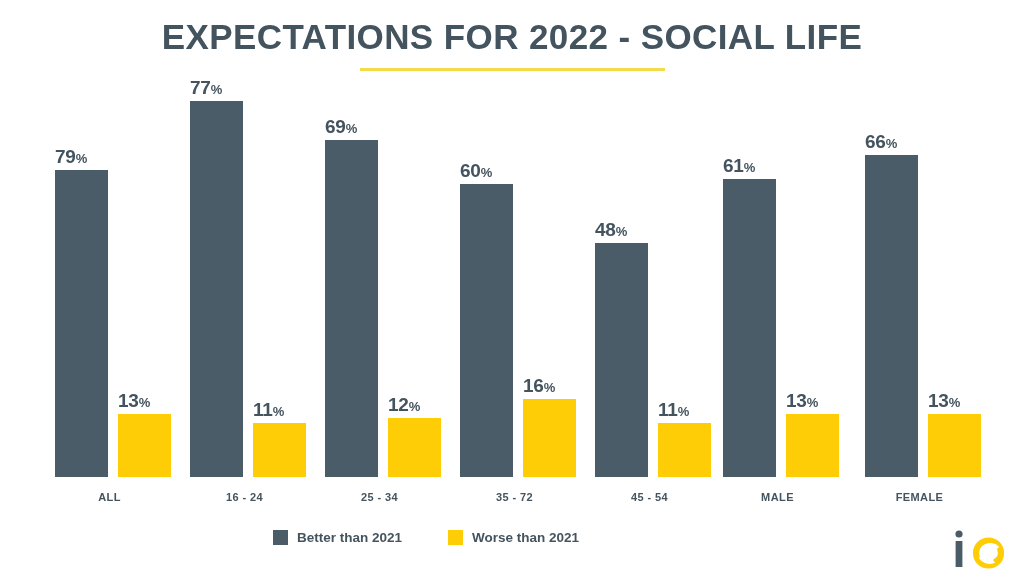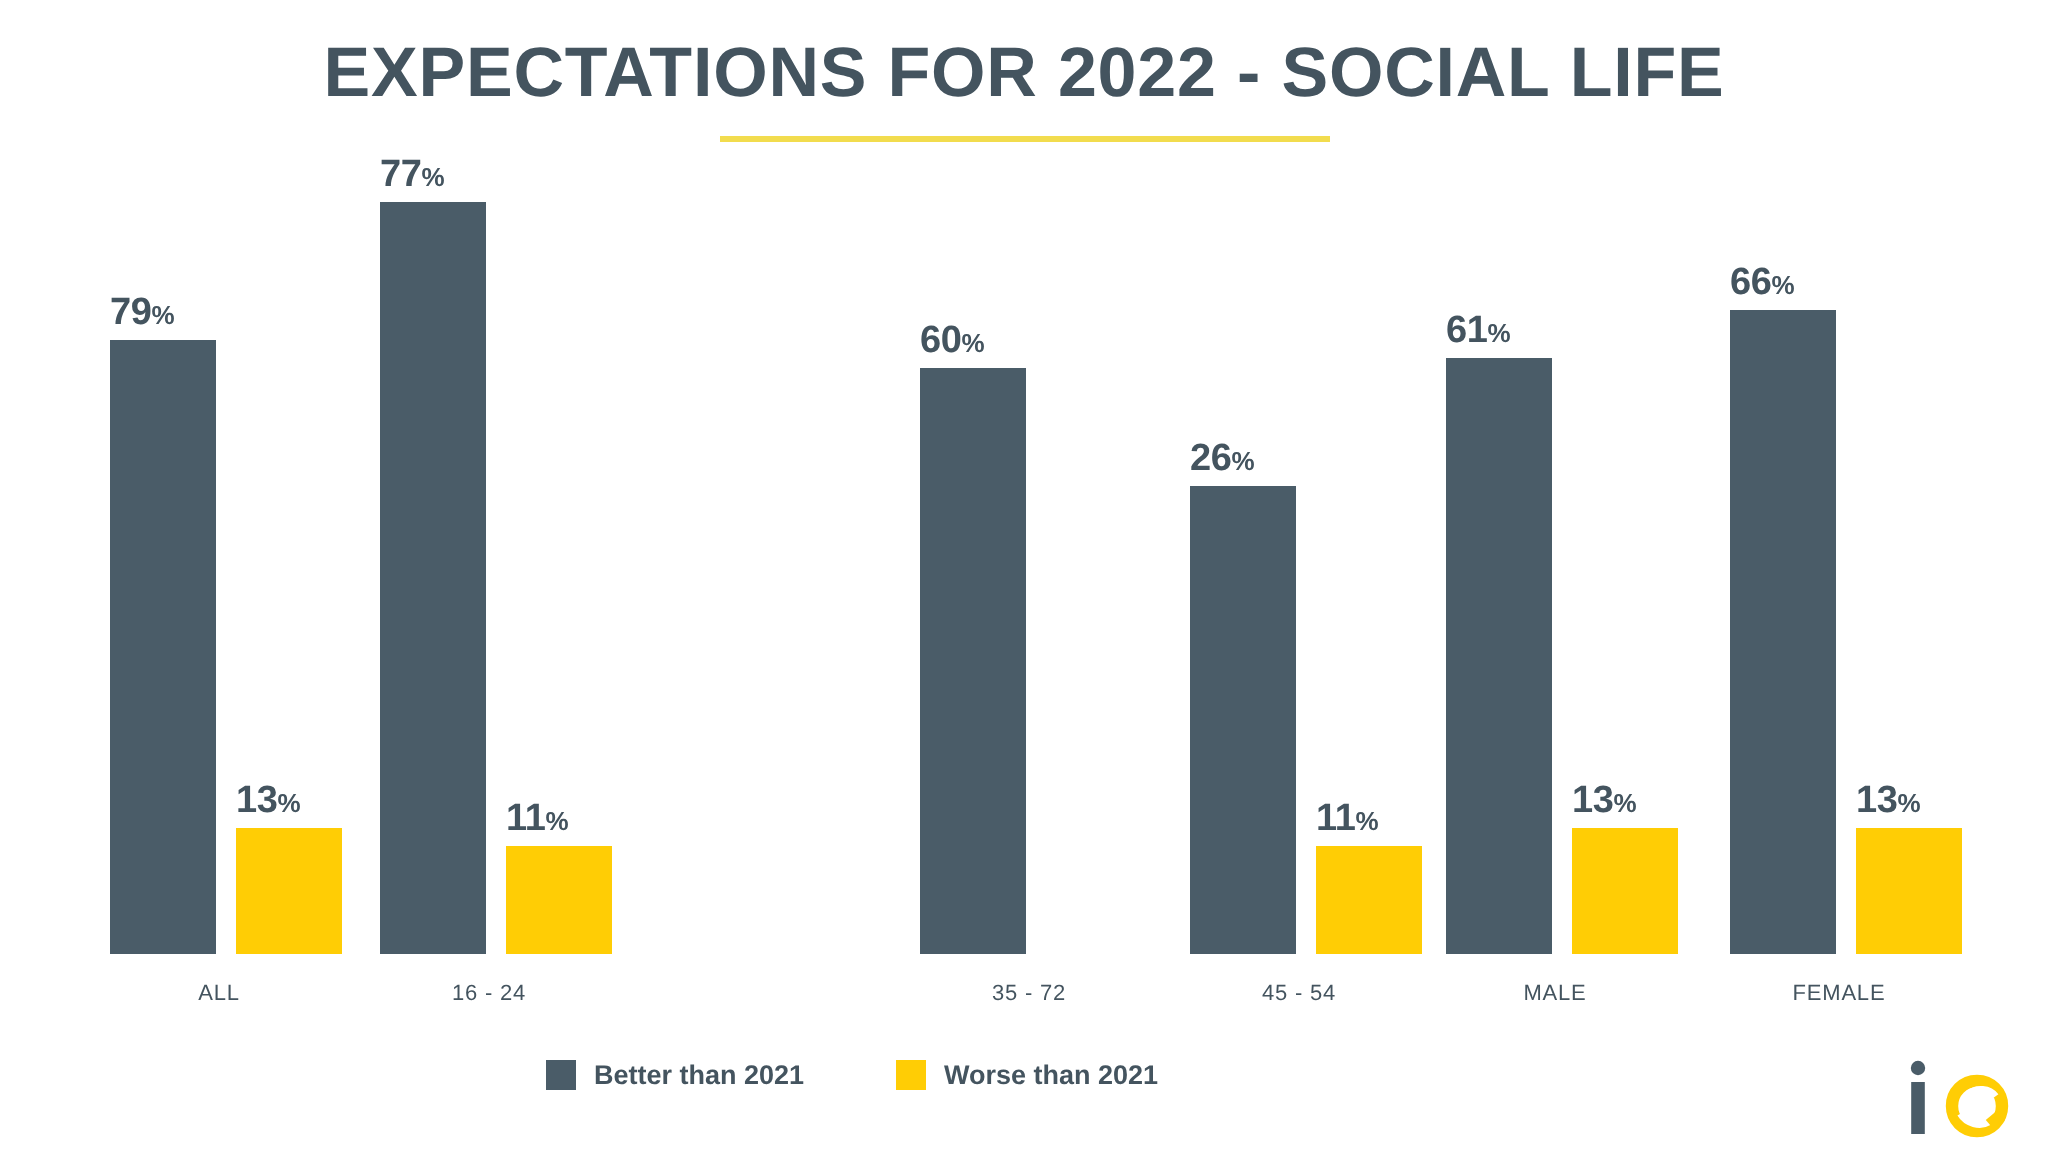--- a/index.html
+++ b/index.html
@@ -93,21 +93,21 @@
     font-weight: bold;
   }
 
   .cat-label {
     position: absolute;
     bottom: 2px;
     left: 0;
     width: 135px;
     text-align: center;
     font-size: 11px;
-    font-weight: normal;
+    font-weight: bold;
     color: #44545f;
     letter-spacing: 0.4px;
   }
 
   
   #legend {
     position: absolute;
     left: 0;
     top: 530px;
     width: 852px;
@@ -171,33 +171,50 @@
           <div class="bar-label"><span class="val">77</span><span class="pct">%</span></div>
           <div class="bar dark" style="height: 376px; background: rgb(74, 92, 104);"></div>
         </div>
         <div class="bar-wrap secondary">
           <div class="bar-label"><span class="val">11</span><span class="pct">%</span></div>
           <div class="bar yellow" style="height: 54px; background: rgb(255, 205, 5);"></div>
         </div>
       </div>
       <div class="cat-label">16 - 24</div>
     </div>
+    <div class="group" style="left: 312px;">
+      <div class="bars">
+        <div class="bar-wrap primary">
+          <div class="bar-label"><span class="val">69</span><span class="pct">%</span></div>
+          <div class="bar dark" style="height: 337px; background: rgb(74, 92, 104);"></div>
+        </div>
+        <div class="bar-wrap secondary">
+          <div class="bar-label"><span class="val">12</span><span class="pct">%</span></div>
+          <div class="bar yellow" style="height: 59px; background: rgb(255, 205, 5);"></div>
+        </div>
+      </div>
+      <div class="cat-label">25 - 34</div>
+    </div>
     <div class="group" style="left: 447px;">
       <div class="bars">
         <div class="bar-wrap primary">
           <div class="bar-label"><span class="val">60</span><span class="pct">%</span></div>
           <div class="bar dark" style="height: 293px; background: rgb(74, 92, 104);"></div>
         </div>
+        <div class="bar-wrap secondary">
+          <div class="bar-label"><span class="val">16</span><span class="pct">%</span></div>
+          <div class="bar yellow" style="height: 78px; background: rgb(255, 205, 5);"></div>
+        </div>
       </div>
       <div class="cat-label">35 - 72</div>
     </div>
     <div class="group" style="left: 582px;">
       <div class="bars">
         <div class="bar-wrap primary">
-          <div class="bar-label"><span class="val">26</span><span class="pct">%</span></div>
+          <div class="bar-label"><span class="val">48</span><span class="pct">%</span></div>
           <div class="bar dark" style="height: 234px; background: rgb(74, 92, 104);"></div>
         </div>
         <div class="bar-wrap secondary">
           <div class="bar-label"><span class="val">11</span><span class="pct">%</span></div>
           <div class="bar yellow" style="height: 54px; background: rgb(255, 205, 5);"></div>
         </div>
       </div>
       <div class="cat-label">45 - 54</div>
     </div>
     <div class="group" style="left: 710px;">

